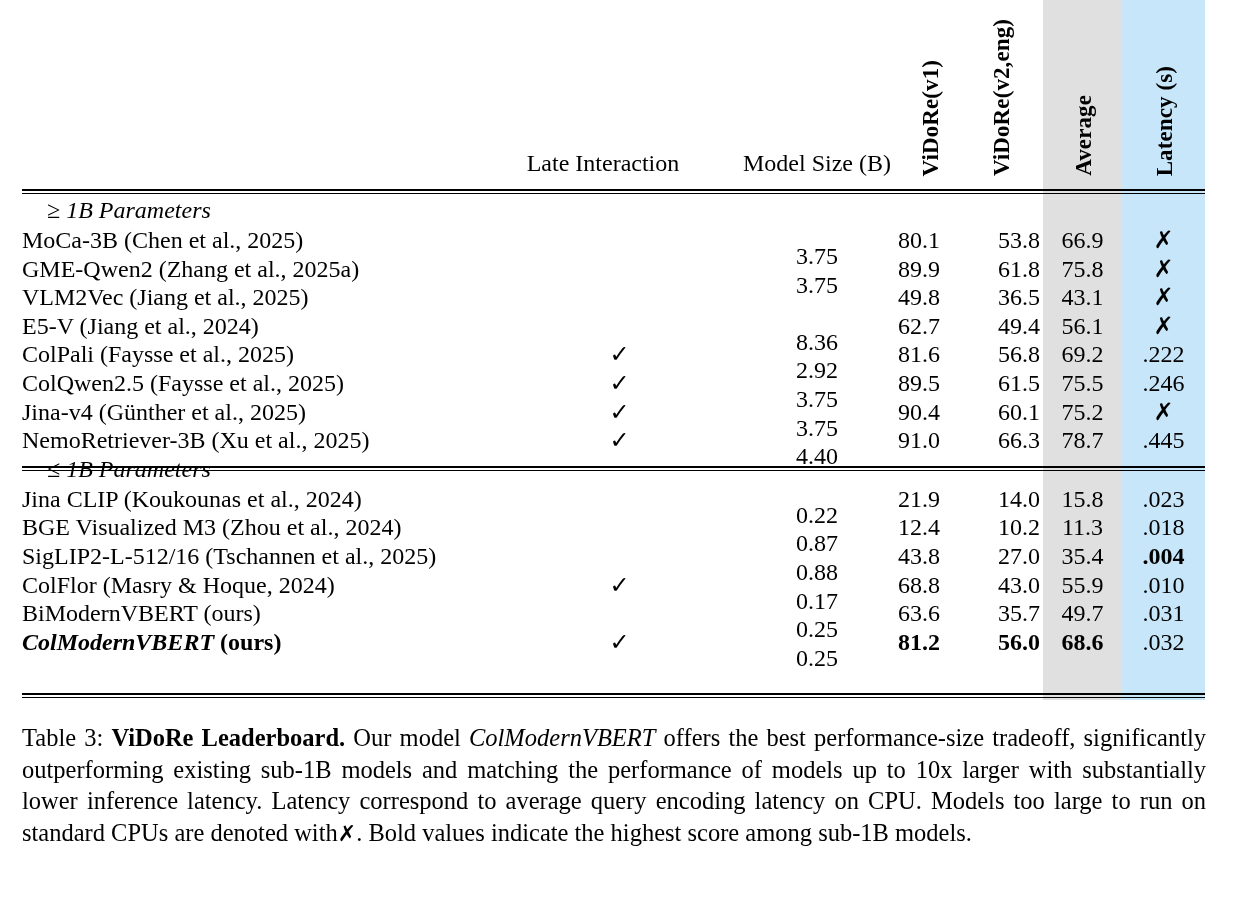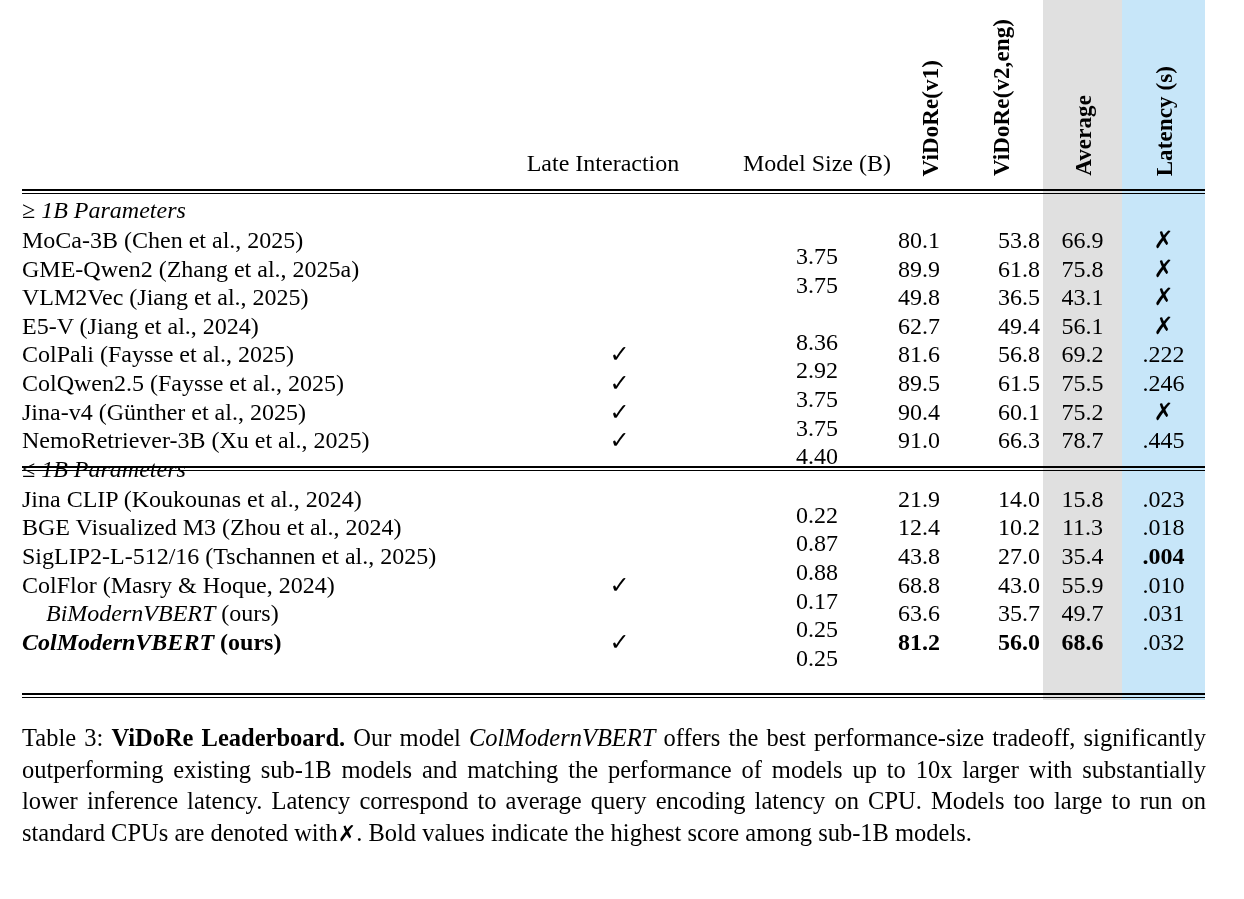--- a/index.html
+++ b/index.html
@@ -101,20 +101,21 @@
     top: 196px;
     width: 1183px;
     z-index: 1;
   }
   .row {
     position: relative;
     height: 28.6px;
   }
   .row.section {
     height: 30px;
+    margin-left: 25px;
   }
   .row .cell {
     position: absolute;
     top: 0;
     font-size: 24px;
     line-height: 28px;
     white-space: nowrap;
   }
   .c-name { left: 0px; }
   .c-li   { left: 520px;  width: 155px; text-align: center; font-size: 23px; }
@@ -288,21 +289,21 @@
       <div class="row">
         <div class="cell c-name">ColFlor (Masry &amp; Hoque, 2024)</div>
         <div class="cell c-li checkmark">✓</div>
         <div class="cell c-ms">0.17</div>
         <div class="cell c-v1">68.8</div>
         <div class="cell c-v2">43.0</div>
         <div class="cell c-avg">55.9</div>
         <div class="cell c-lat">.010</div>
       </div>
       <div class="row">
-        <div class="cell c-name"><span style="font-style: italic; margin-left: 24px;">BiModernVBERT</span><span> (ours)</span></div>
+        <div class="cell c-name"><span style="">BiModernVBERT</span><span> (ours)</span></div>
         <div class="cell c-li checkmark"></div>
         <div class="cell c-ms">0.25</div>
         <div class="cell c-v1">63.6</div>
         <div class="cell c-v2">35.7</div>
         <div class="cell c-avg">49.7</div>
         <div class="cell c-lat">.031</div>
       </div>
       <div class="row">
         <div class="cell c-name"><span style="font-style: italic; font-weight: bold;">ColModernVBERT</span><span style="font-weight: bold;"> (ours)</span></div>
         <div class="cell c-li checkmark">✓</div>

